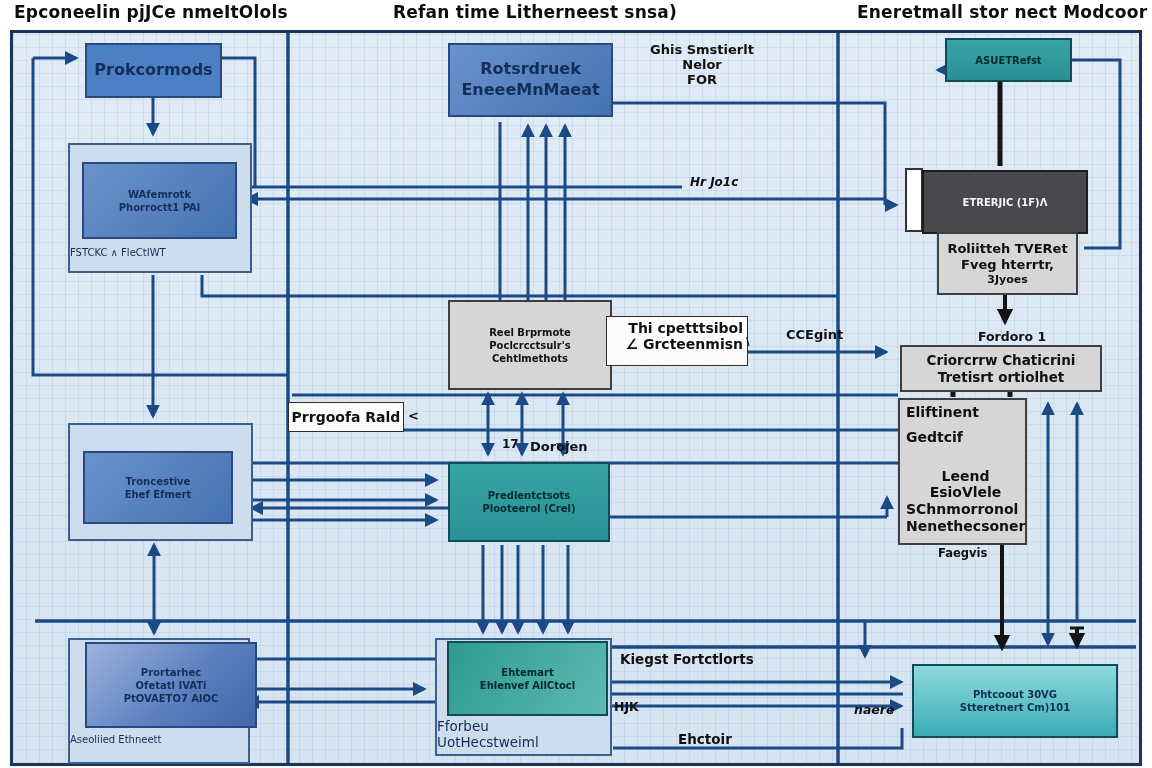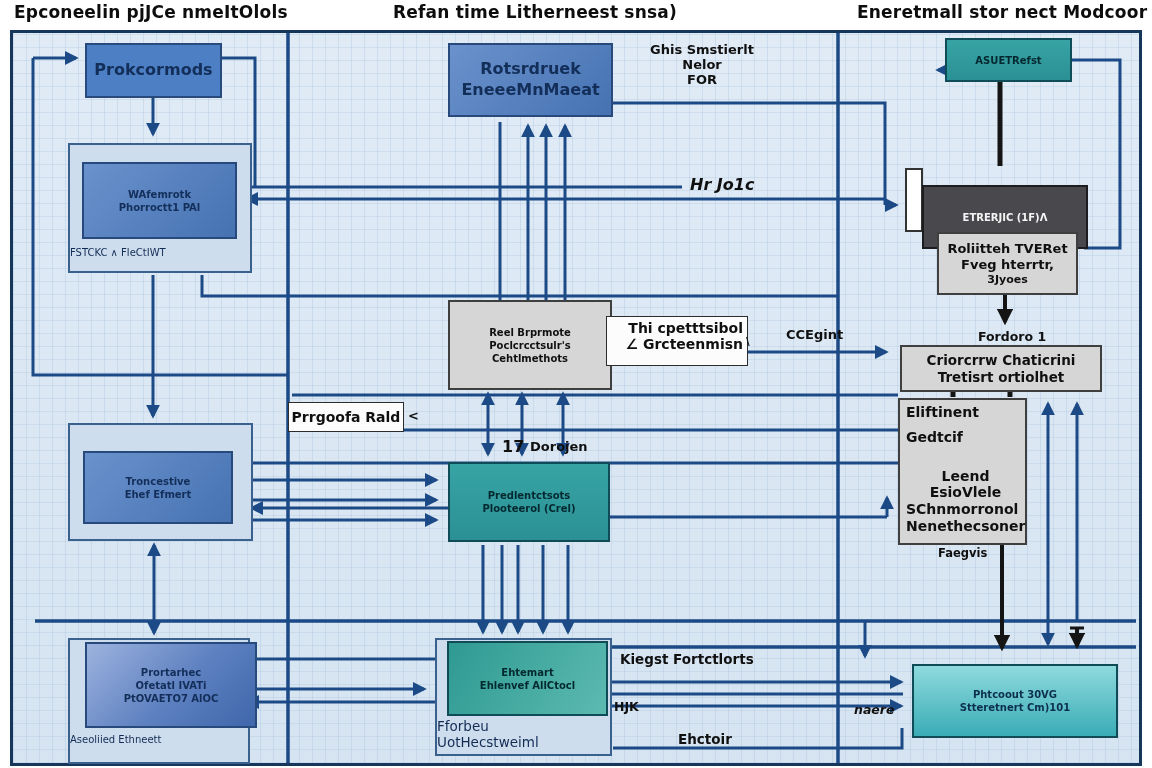--- a/index.html
+++ b/index.html
@@ -22,21 +22,21 @@
   .teal{background:linear-gradient(180deg,#37a4a4,#2b9095);border:2px solid #0f4c57;color:#04282f;}
   .teal2{background:linear-gradient(120deg,#2f9a92,#5cbab1);border:2px solid #0f4c57;color:#04282f;}
   .teal3{background:linear-gradient(180deg,#8edadd,#3aacb6);border:2px solid #0f4c57;color:#0c2f4e;}
   .dark{background:#49484c;border:2px solid #1d1d1f;color:#f4f4f4;}
   .tab{background:#ffffff;border:2px solid #333;}
   .strip{background:#d8d8d8;border:2px solid #4a4a4a;color:#101010;}
   .cap{position:absolute;font-weight:normal;color:#132c54;}
   .lbl{position:absolute;font-weight:bold;color:#101010;white-space:nowrap;}
   .wbox{position:absolute;background:#fcfcfc;border:1.5px solid #2c2c2c;box-sizing:border-box;font-weight:bold;color:#101010;}
   .it{font-style:italic;font-weight:bold;}
-  .s16{font-size:16px}.s15{font-size:10px}.s14{font-size:14px}.s13{font-size:13px}.s12{font-size:16px}.s11{font-size:11px}
+  .s16{font-size:16px}.s15{font-size:10px}.s14{font-size:14px}.s13{font-size:13px}.s12{font-size:12px}.s11{font-size:11px}
 </style>
 </head>
 <body>
 
 <div class="canvas">
 
   <div class="heading" style="left:14px">Epconeelin pjJCe nmeItOlols</div>
   <div class="heading" style="left:393px">Refan time Litherneest snsa)</div>
   <div class="heading" style="left:857px">Eneretmall stor nect Modcoor</div>
 
@@ -190,21 +190,21 @@
     <span style="display:block">UotHecstweiml</span>
   </div>
 
   <div class="lbl" style="left:620px;top:651px;font-size:13.5px">Kiegst Fortctlorts</div>
   <div class="lbl" style="left:614px;top:699px;font-size:12.5px">HJK</div>
   <div class="lbl" style="left:678px;top:731px;font-size:13.5px">Ehctoir</div>
 
   <div class="box teal s15" style="left:945px;top:38px;width:127px;height:44px">ASUETRefst</div>
 
   <div class="box tab" style="left:905px;top:168px;width:18px;height:64px"></div>
-  <div class="box dark s15" style="left:922px;top:185px;width:166px;height:64px">ETRERJIC (1F)Λ</div>
+  <div class="box dark s15" style="left:922px;top:170px;width:166px;height:64px">ETRERJIC (1F)Λ</div>
 
   <div class="box gray" style="left:937px;top:232px;width:141px;height:63px;font-size:13px;line-height:1.2">
     <span>Roliitteh TVERet</span>
     <span>Fveg hterrtr,</span>
     <span class="s11">3Jyoes</span>
   </div>
 
   <div class="lbl" style="left:978px;top:329px;font-size:12.5px">Fordoro 1</div>
 
   <div class="box gray" style="left:900px;top:345px;width:202px;height:47px;font-size:13.5px;line-height:1.2">

